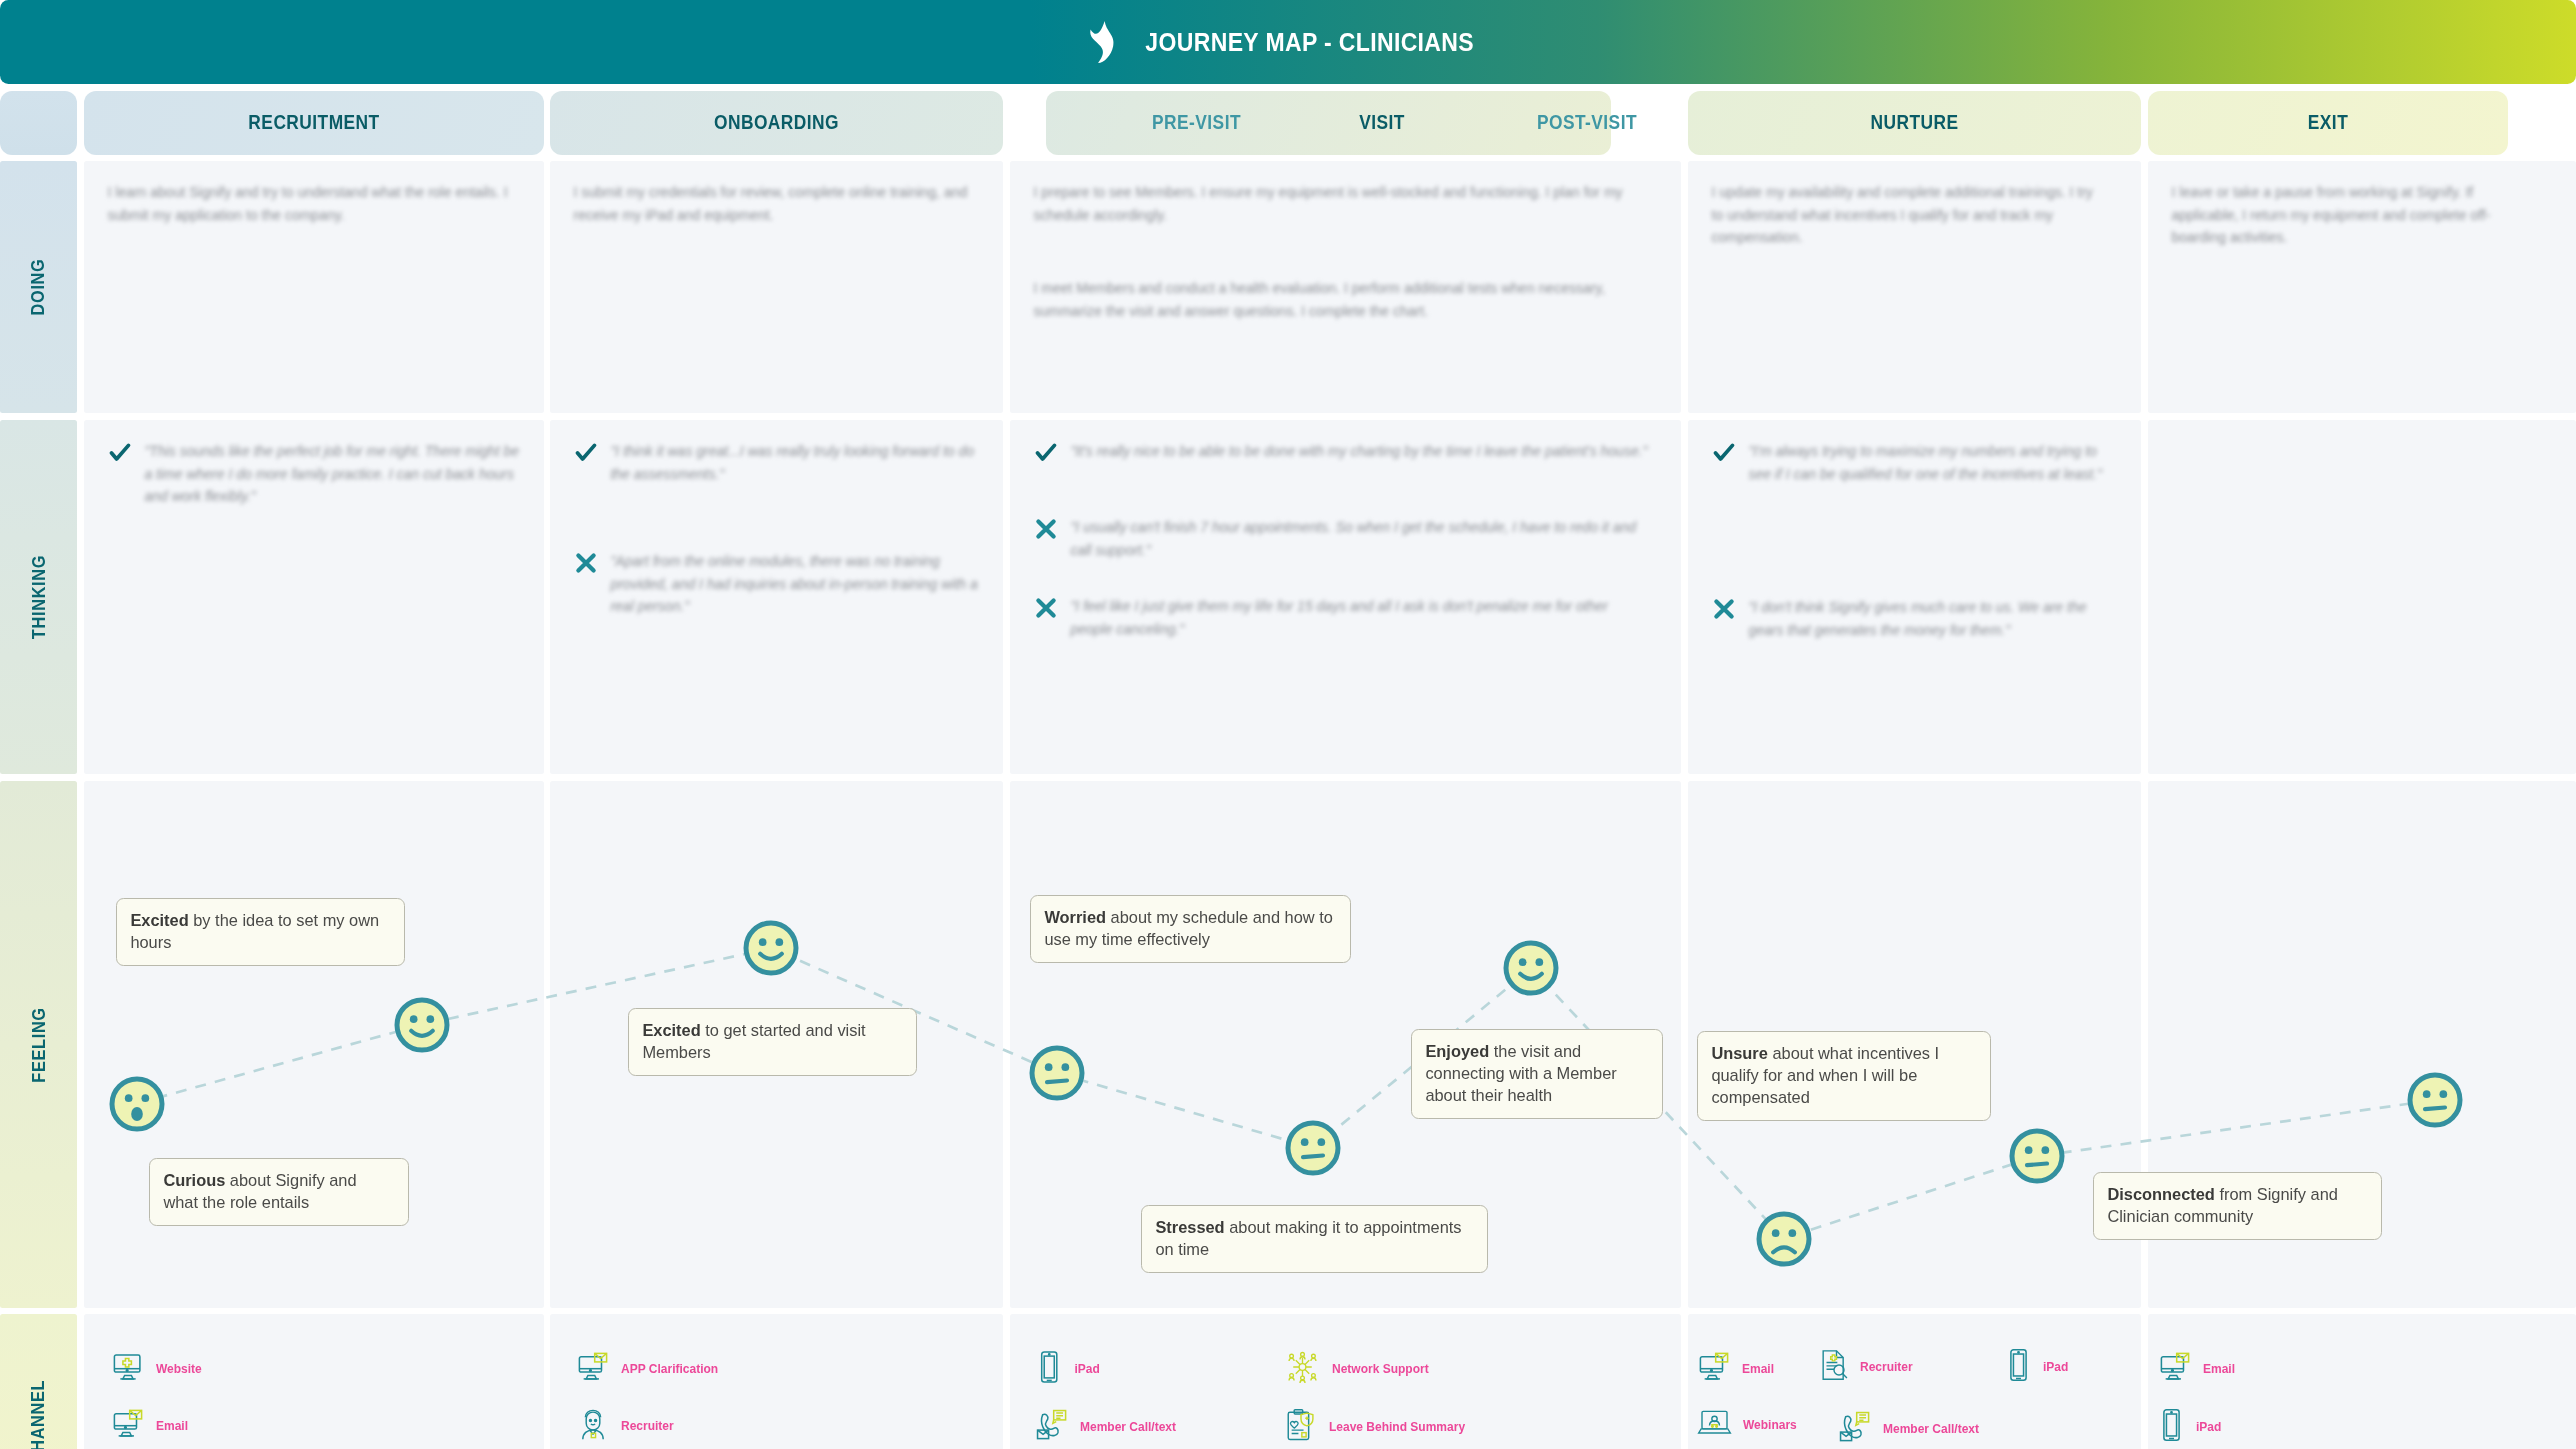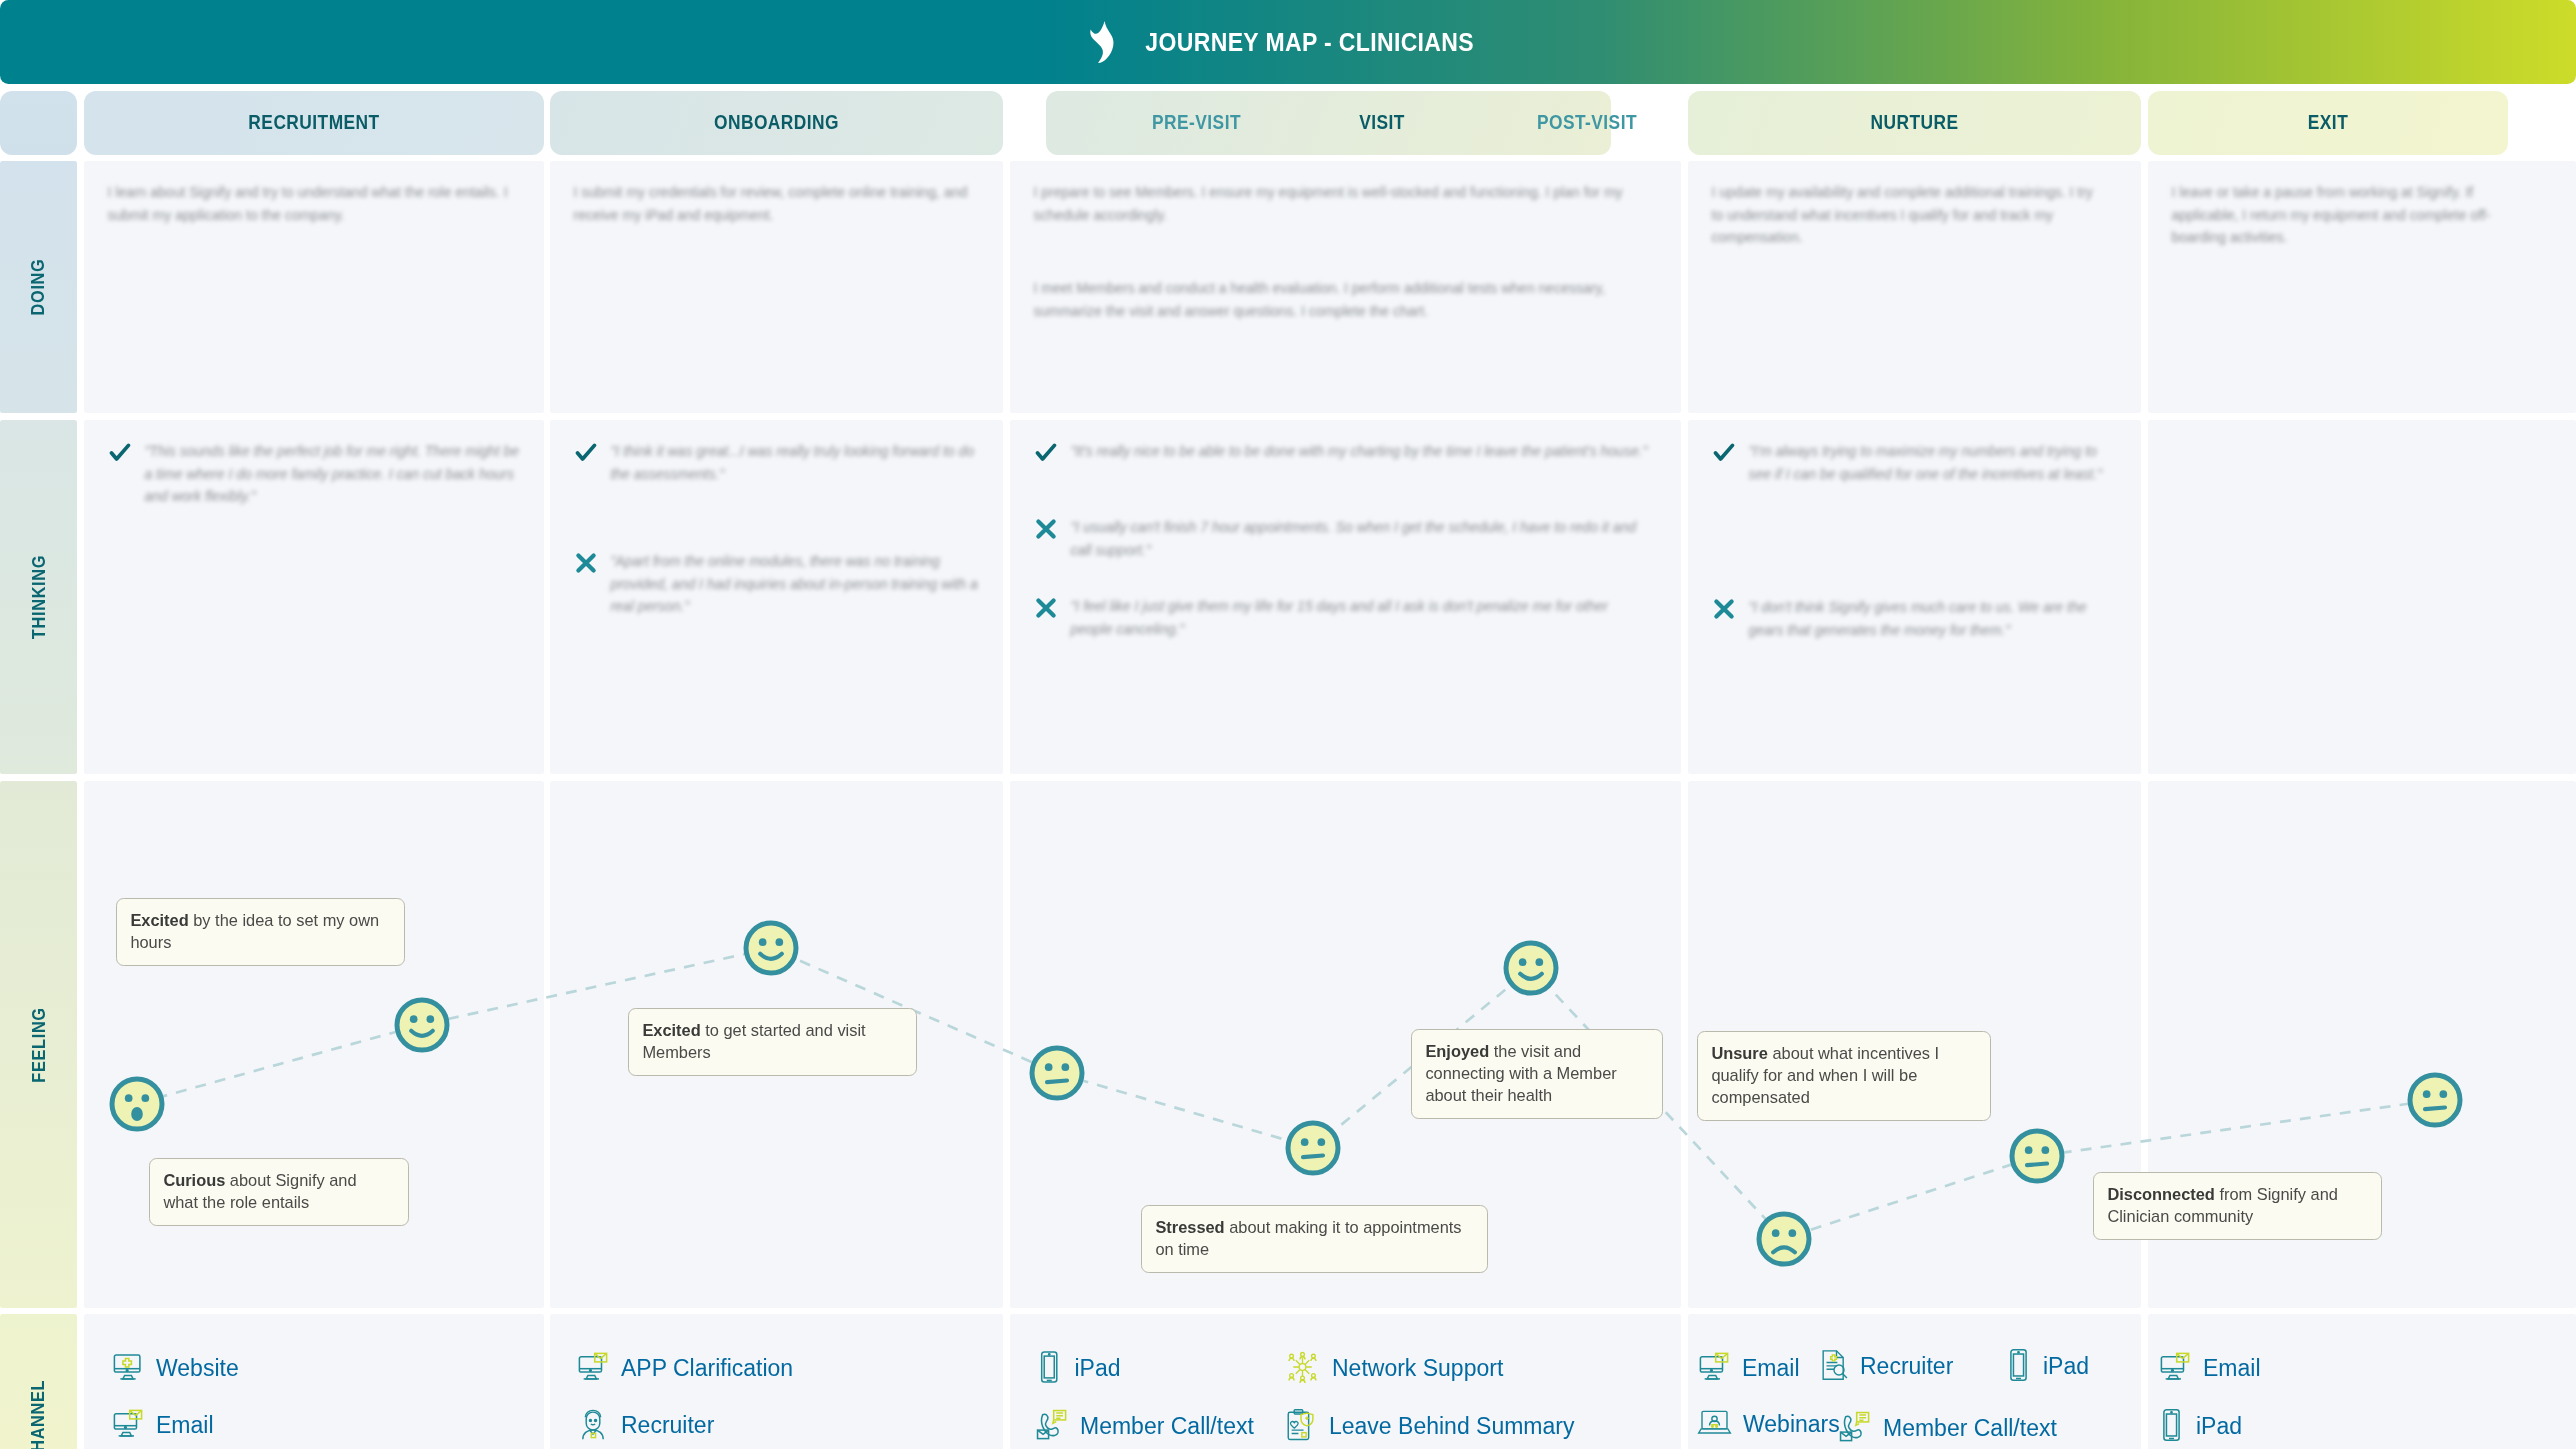--- a/index.html
+++ b/index.html
@@ -86,22 +86,22 @@
   }
   .callout b { color: #3a3a38; font-weight: bold; }
   .face { position: absolute; }
   .sparkline { position: absolute; left: 0; top: 0; pointer-events: none; }
 
   
   .chan {
     position: absolute;
     display: flex; align-items: center; gap: 11px;
   }
-  .chan-label { font-size: 23px; color: #0369a1; white-space: nowrap;
-    font-family: "Liberation Sans", sans-serif; }
+  .chan-label { font-size: 12px; color: #ec4899; white-space: nowrap;
+    font-family: "Liberation Sans", sans-serif; font-weight: bold; }
   .chan-ico { flex: 0 0 auto; display:block; }
 </style>
 </head>
 <body>
 
 <div class="header">
   <svg class="logo-mark" viewBox="0 0 34 50" aria-hidden="true">
     <path d="M20 0 C21 12 33 17 30 30 C28 41 19 50 12 50 C18 42 20 36 15 30 C9 23 1 20 3 10 C9 19 14 17 20 0 Z" fill="#ffffff"></path>
   </svg>
   <div class="header-title">JOURNEY MAP - CLINICIANS</div>
@@ -325,20 +325,23 @@
   </div>
 
   <div class="callout" style="left:116px;top:807px;width:289px;">
     <b>Excited</b><span> by the idea to set my own hours</span>
   </div>
   <div class="callout" style="left:149px;top:1067px;width:260px;">
     <b>Curious</b><span> about Signify and what the role entails</span>
   </div>
   <div class="callout" style="left:628px;top:917px;width:289px;">
     <b>Excited</b><span> to get started and visit Members</span>
+  </div>
+  <div class="callout" style="left:1030px;top:804px;width:321px;">
+    <b>Worried</b><span> about my schedule and how to use my time effectively</span>
   </div>
   <div class="callout" style="left:1141px;top:1114px;width:347px;">
     <b>Stressed</b><span> about making it to appointments on time</span>
   </div>
   <div class="callout" style="left:1411px;top:938px;width:252px;">
     <b>Enjoyed</b><span> the visit and connecting with a Member about their health</span>
   </div>
   <div class="callout" style="left:1697px;top:940px;width:294px;">
     <b>Unsure</b><span> about what incentives I qualify for and when I will be compensated</span>
   </div>

